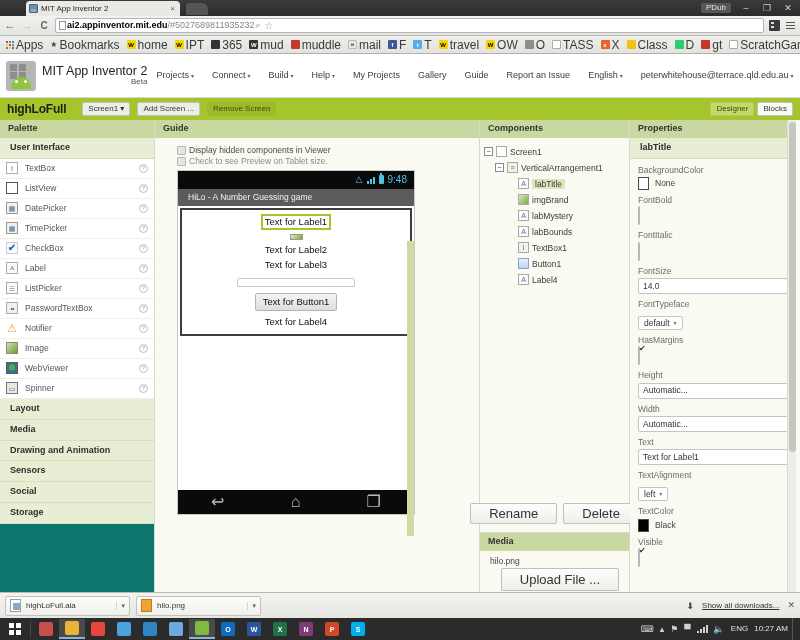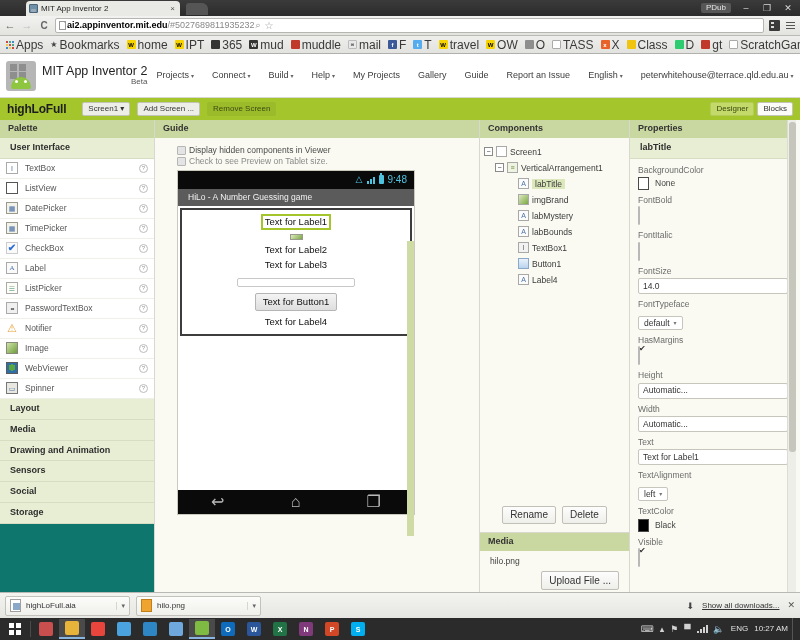--- a/index.html
+++ b/index.html
@@ -332,22 +332,22 @@
   }
   .tico.v-screen { background:#fff; }
   .tico.v-varr { background:#eef3e2; color:#6a8f3a; }
   .tico.v-img { background: linear-gradient(135deg,#dfeabf,#7aa844); }
   .tico.v-btn { background: linear-gradient(#eaf1fa,#b9d3ee); border-color:#8aa9c8;}
   .tico.v-txt { background:#f2f2f2; color:#666;}
   .tname { font-size: 8.5px; color: #3a3a3a; line-height:1; white-space:nowrap;}
   .tname.sel { background: #dce8bc; padding: 1px 3px; }
   .comp-btns { display: flex; justify-content: center; gap: 6px; padding: 6px 0 8px; }
   .wbtn {
-    font-size: 10px; color: #333; background: linear-gradient(#fdfdfd,#eeeeea);
-    border: 1px solid #c0c0b6; border-radius: 2px; padding: 3px 7px; line-height:1;
+    font-size: 13px; color: #333; background: linear-gradient(#fdfdfd,#eeeeea);
+    border: 1px solid #c0c0b6; border-radius: 2px; padding: 3px 18px; line-height:1;
   }
   .media-sec { border-top: 1px solid #d8d8cf; }
   .media-body { padding: 6px 10px 8px; }
   .media-file { font-size: 8.5px; color: #444; margin-bottom: 5px; line-height:1;}
   .media-upload { text-align: right; }
 
   
   .col-props { width: 166px; background: #fafaf2; display:flex; flex-direction:column;
     position:relative; }
   .props-body { padding: 7px 8px 6px; flex:1 1 auto; }

